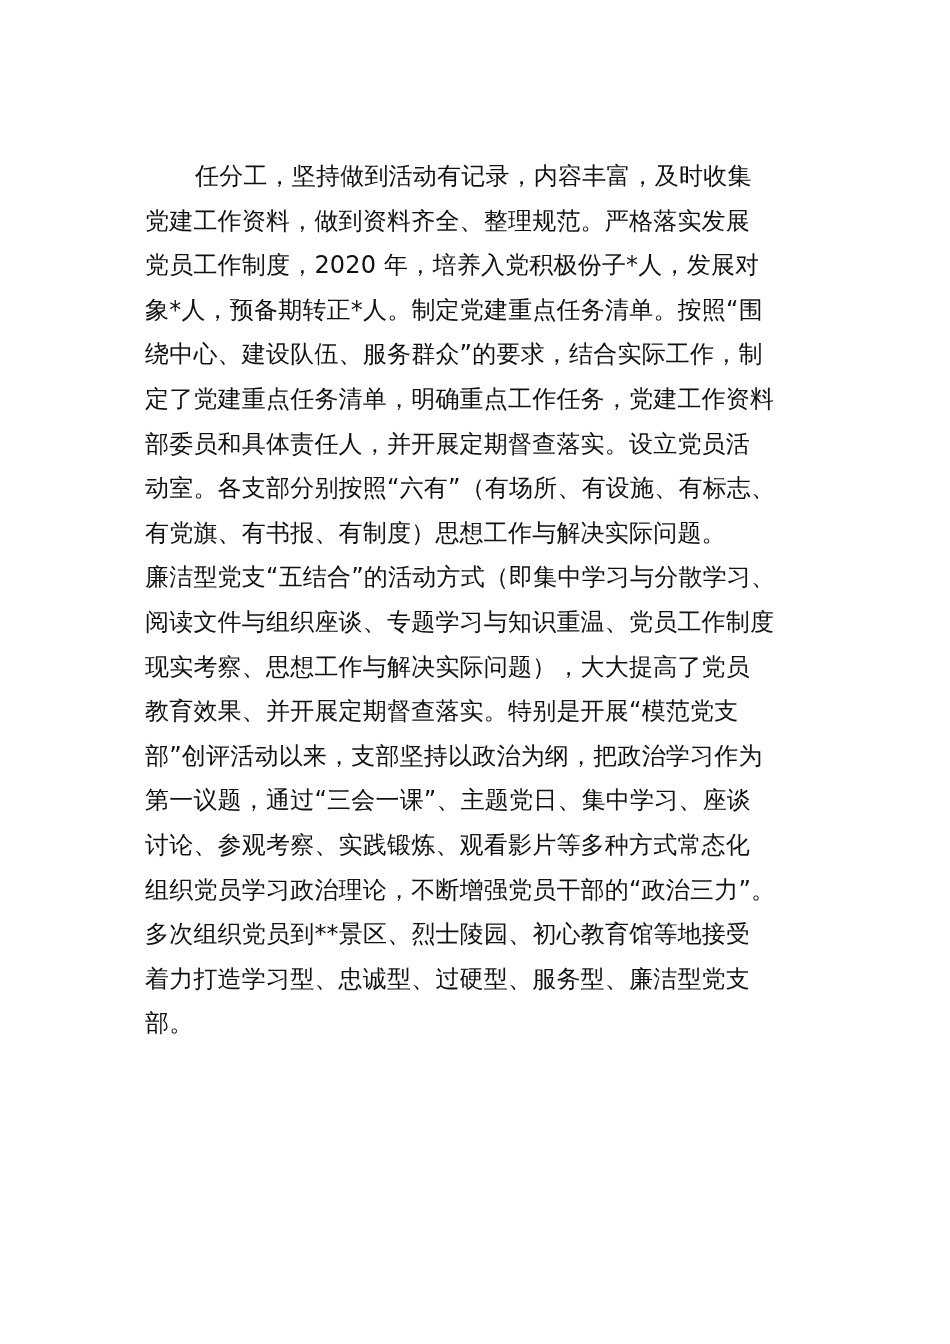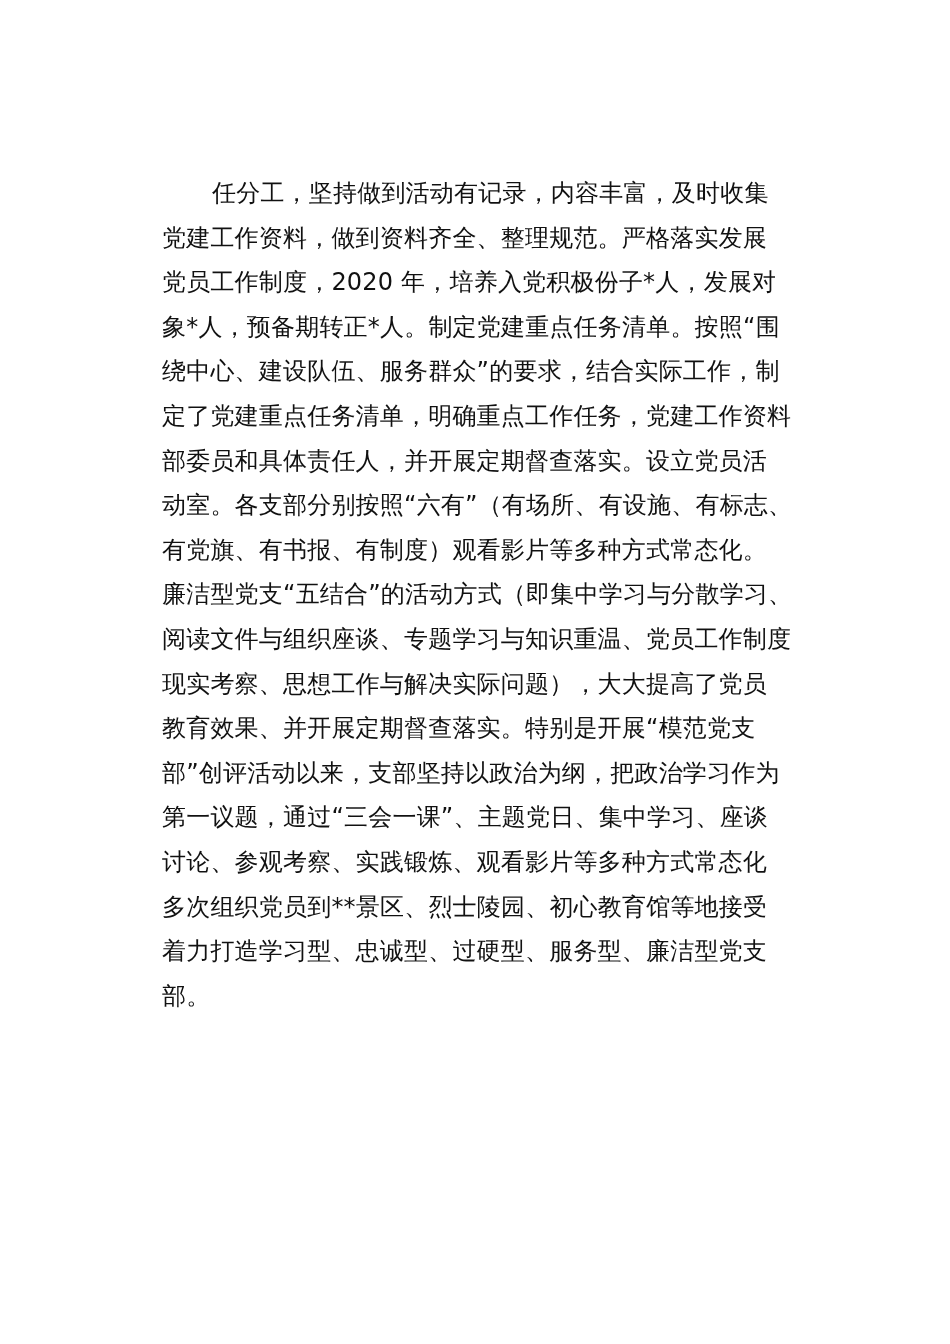--- a/index.html
+++ b/index.html
@@ -18,21 +18,21 @@
     left: 0; top: 0;
     width: 950px;
     height: 1344px;
     background: #ffffff;
   }
   .body-text {
     position: absolute;
     left: 145px;
     top: 154px;
     width: 680px;
-    margin: 17px;
+    margin: 0;
     padding: 0;
     font-family: "DejaVu Sans", "Liberation Sans", sans-serif;
     font-size: 24px;
     color: #111111;
   }
   .line {
     display: block;
     height: 44.6px;
     line-height: 44.6px;
     white-space: nowrap;
@@ -48,25 +48,26 @@
 <div class="page">
   <div class="body-text">
     <span class="line indent">任分工，坚持做到活动有记录，内容丰富，及时收集</span>
     <span class="line">党建工作资料，做到资料齐全、整理规范。严格落实发展</span>
     <span class="line">党员工作制度，2020 年，培养入党积极份子*人，发展对</span>
     <span class="line">象*人，预备期转正*人。制定党建重点任务清单。按照“围</span>
     <span class="line">绕中心、建设队伍、服务群众”的要求，结合实际工作，制</span>
     <span class="line">定了党建重点任务清单，明确重点工作任务，党建工作资料</span>
     <span class="line">部委员和具体责任人，并开展定期督查落实。设立党员活</span>
     <span class="line">动室。各支部分别按照“六有”（有场所、有设施、有标志、</span>
-    <span class="line">有党旗、有书报、有制度）观看影片等多种方式常态化。</span>
+    <span class="line">有党旗、有书报、有制度）思想工作与解决实际问题。</span>
     <span class="line">廉洁型党支“五结合”的活动方式（即集中学习与分散学习、</span>
     <span class="line">阅读文件与组织座谈、专题学习与知识重温、党员工作制度</span>
     <span class="line">现实考察、思想工作与解决实际问题），大大提高了党员</span>
     <span class="line">教育效果、并开展定期督查落实。特别是开展“模范党支</span>
     <span class="line">部”创评活动以来，支部坚持以政治为纲，把政治学习作为</span>
     <span class="line">第一议题，通过“三会一课”、主题党日、集中学习、座谈</span>
     <span class="line">讨论、参观考察、实践锻炼、观看影片等多种方式常态化</span>
+    <span class="line">组织党员学习政治理论，不断增强党员干部的“政治三力”。</span>
     <span class="line">多次组织党员到**景区、烈士陵园、初心教育馆等地接受</span>
     <span class="line">着力打造学习型、忠诚型、过硬型、服务型、廉洁型党支</span>
     <span class="line">部。</span>
   </div>
 </div>
 
 </body></html>

